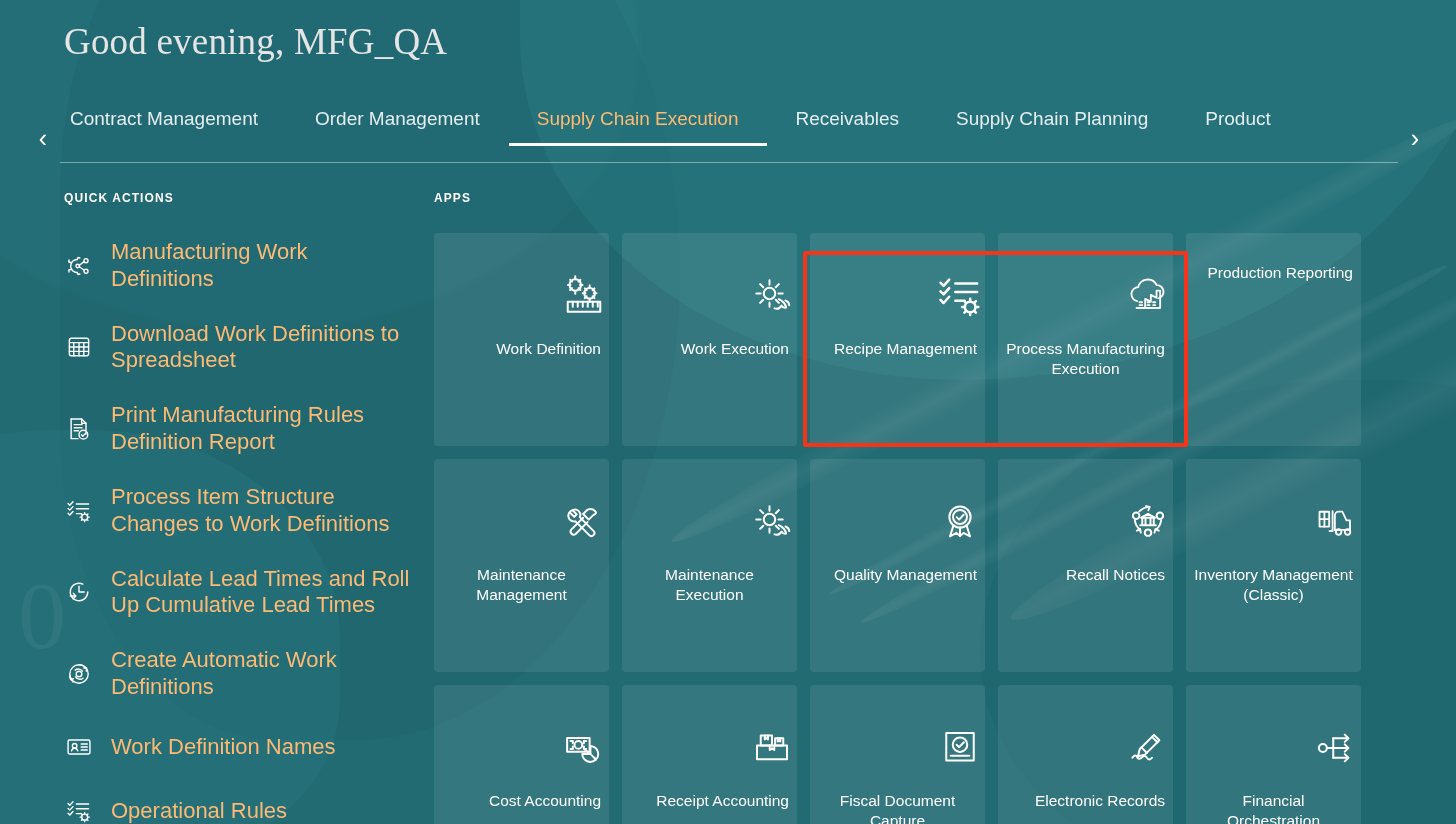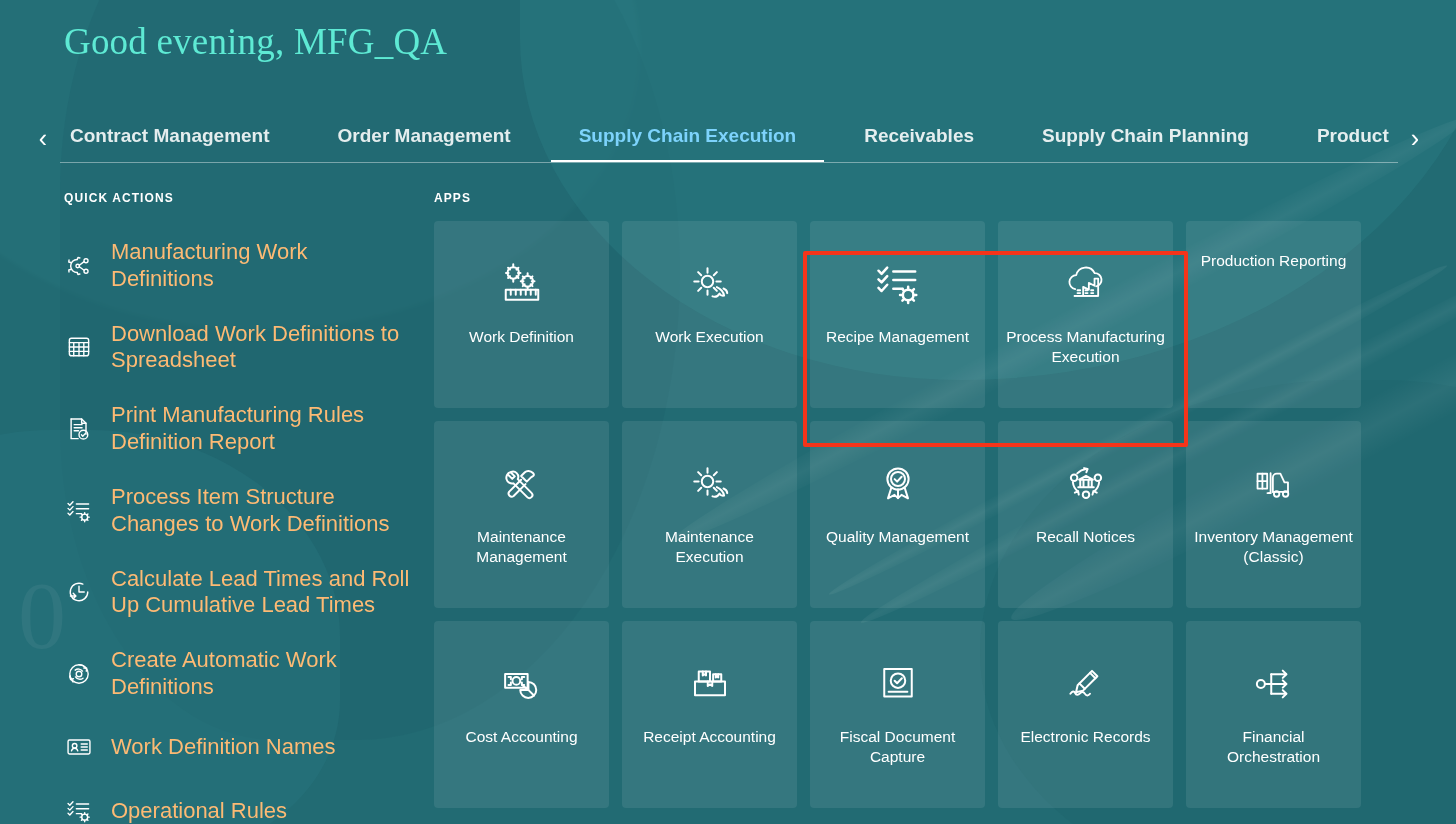--- a/index.html
+++ b/index.html
@@ -53,21 +53,21 @@
   }
 
   
   #app-root { position: relative; z-index: 2; }
 
   #greeting {
     padding: 20px 0 0 64px;
     font-family: "Liberation Serif", serif;
     font-size: 37px;
     font-weight: 400;
-    color: #5eead4;
+    color: #e5e5e5;
     letter-spacing: .2px;
   }
 
   
   #tabbar {
     margin-top: 46px;
     display: flex;
     align-items: flex-end;
     padding: 0 24px 0 26px;
     position: relative;
@@ -80,39 +80,38 @@
     font-size: 25px;
     line-height: 1;
     text-align: center;
     padding-bottom: 12px;
     cursor: pointer;
     user-select: none;
   }
   #tabs-scroll {
     flex: 1 1 auto;
     display: flex;
-    align-items: flex-end;
-    gap: 12px;
+    align-items: flex-start;
+    gap: 1px;
     border-bottom: 1px solid rgba(255,255,255,.40);
     overflow: hidden;
     height: 100%;
-    font-weight: bold;
   }
   .tab {
     font-size: 19px;
     color: rgba(255,255,255,.88);
     white-space: nowrap;
     padding: 0 28px 15px 28px;
     cursor: pointer;
     border-bottom: 3px solid transparent;
     margin-bottom: -1px;
     line-height: 1;
   }
   .tab.active {
-    color: #7dd3fc;
+    color: #fdba74;
     border-bottom-color: #ffffff;
   }
   .tab.first { padding-left: 10px; }
 
   
   #content {
     display: flex;
     padding: 28px 24px 0 24px;
   }
 
@@ -152,35 +151,35 @@
     line-height: 1.22;
     max-width: 300px;
   }
 
   
   #apps {
     flex: 1 1 auto;
     padding-left: 10px;
     position: relative;
   }
-  #apps > .section-title { margin-bottom: 16px; }
+  #apps > .section-title { margin-bottom: 28px; }
 
   #apps-grid {
     display: grid;
     grid-template-columns: repeat(5, 175px);
     gap: 13px;
   }
   .app-tile {
     width: 175px;
-    height: 187px;
+    height: 213px;
     background: rgba(255,255,255,.085);
     border-radius: 4px;
     display: flex;
     flex-direction: column;
-    align-items: center;
+    align-items: flex-end;
     padding-top: 34px;
     cursor: pointer;
   }
   .app-tile.no-icon { padding-top: 30px; }
   .app-icon {
     height: 58px;
     display: flex;
     align-items: center;
     justify-content: center;
     margin-bottom: 14px;

